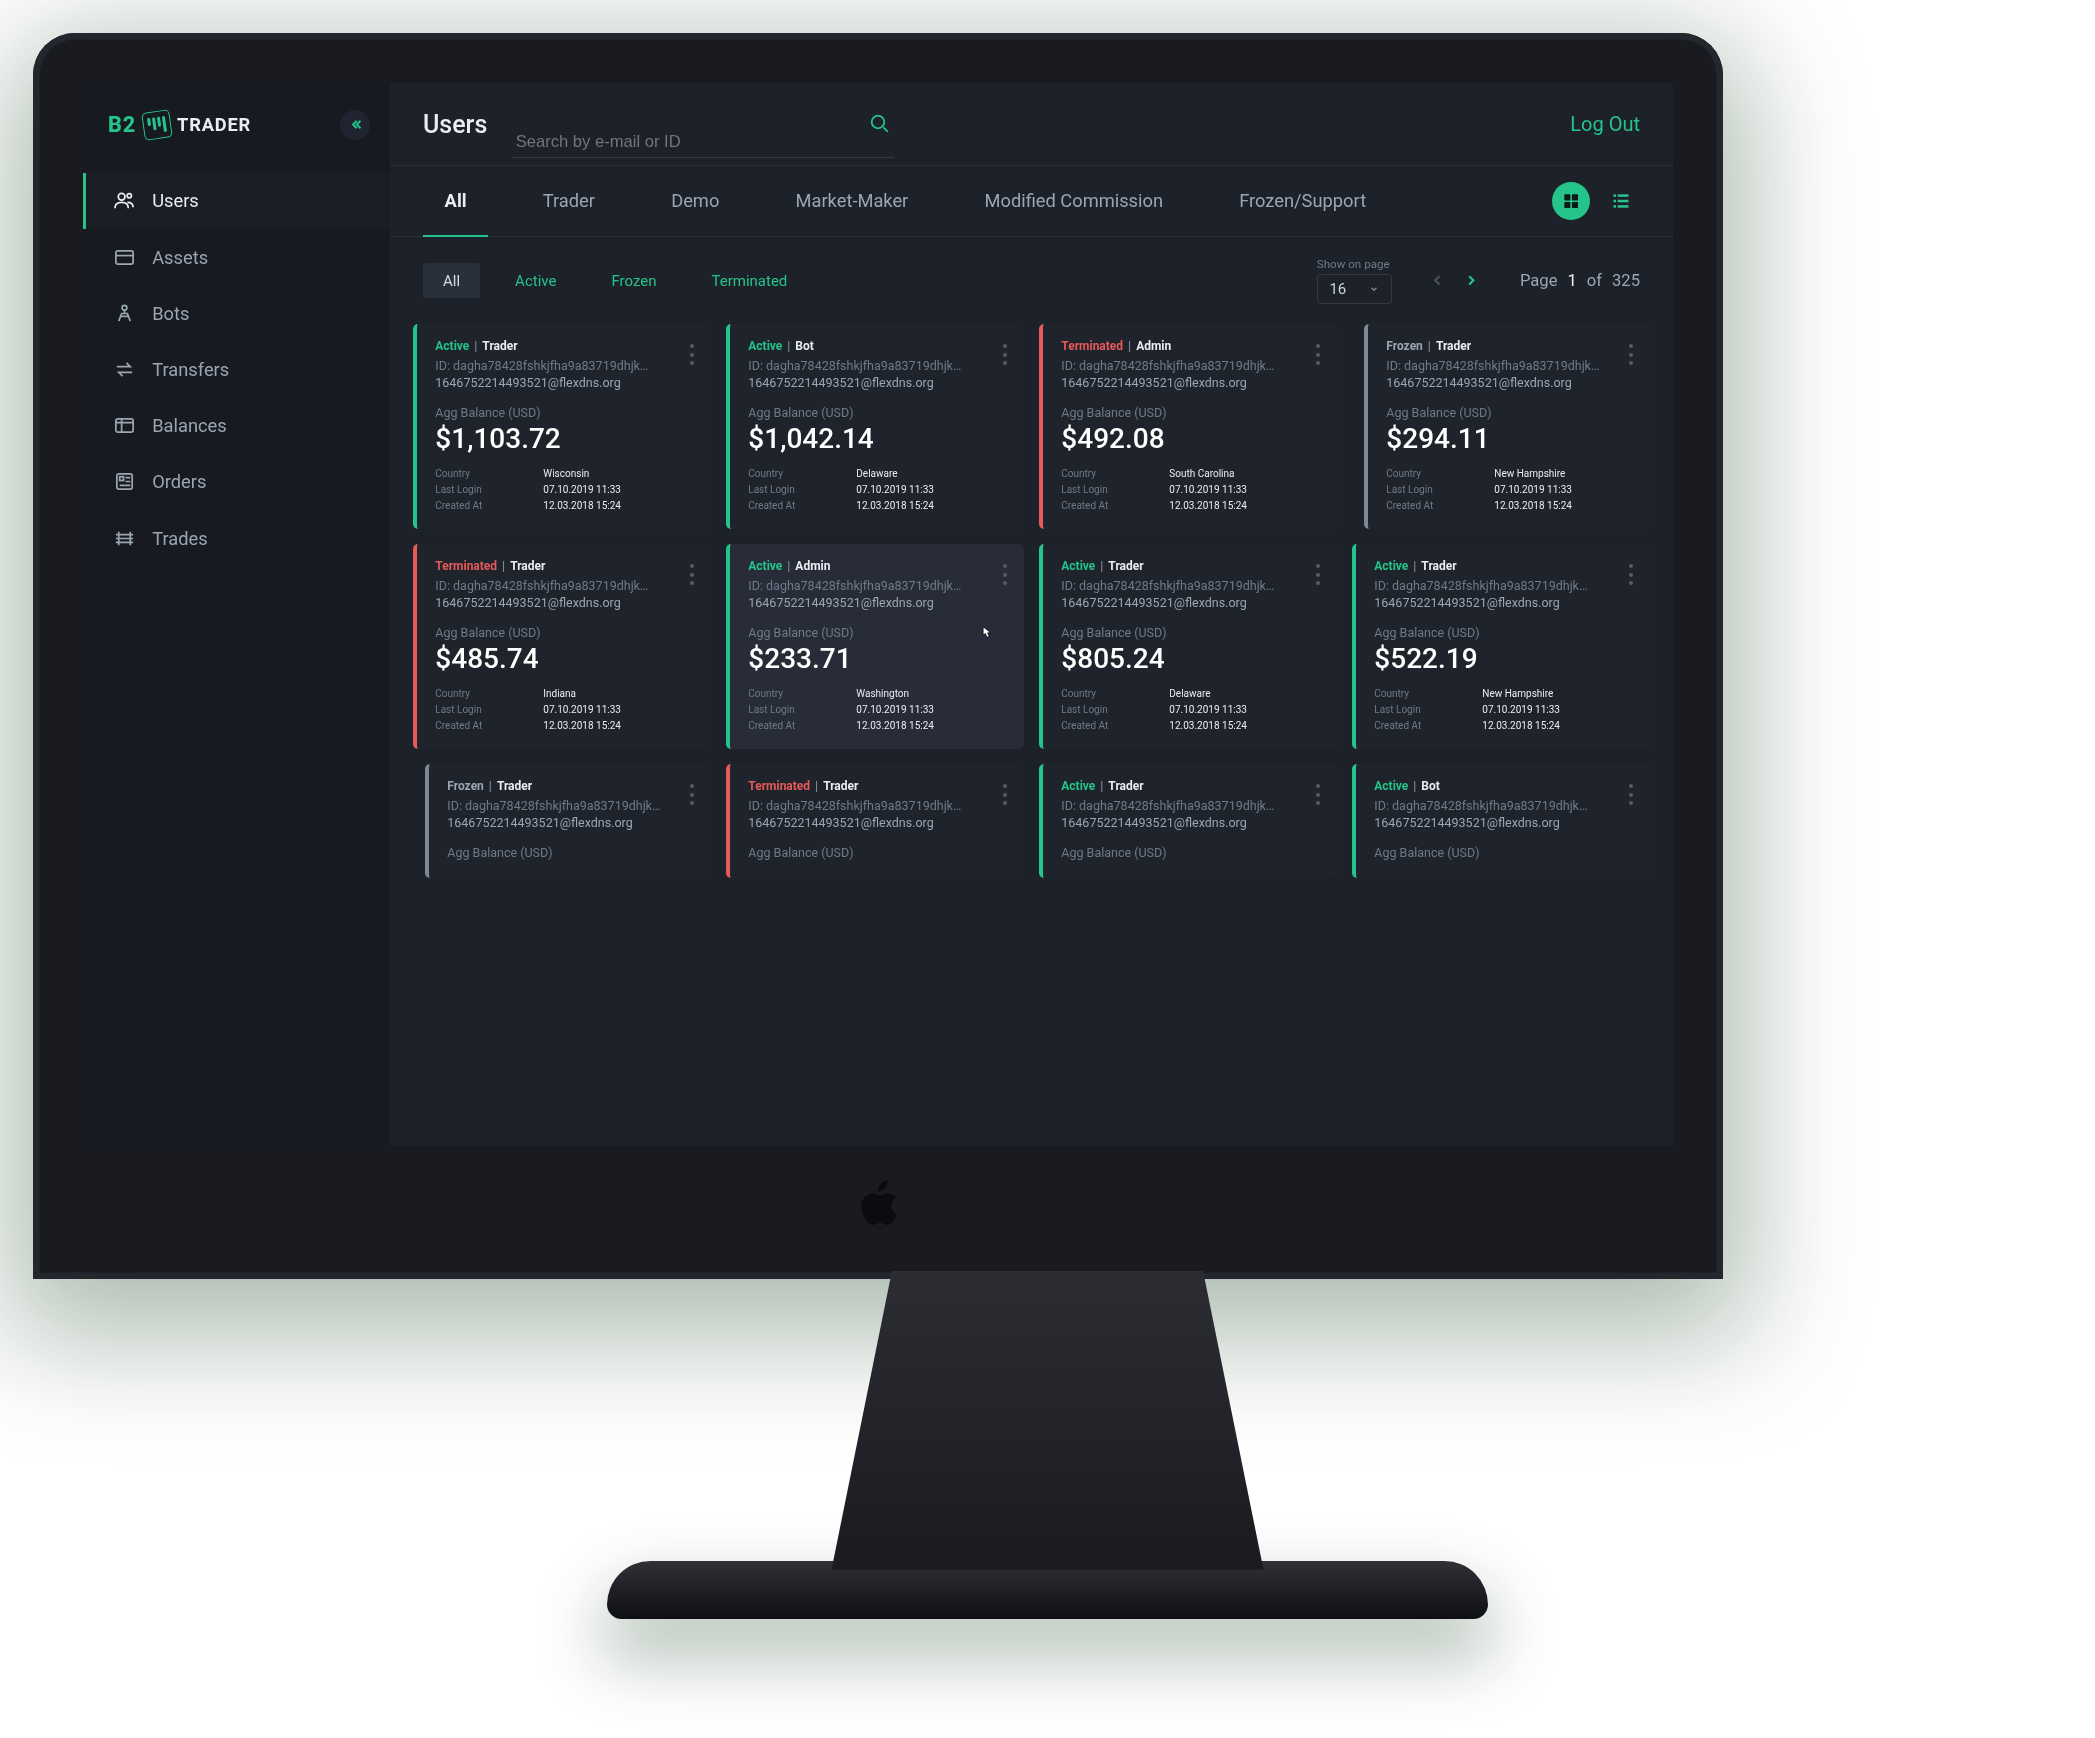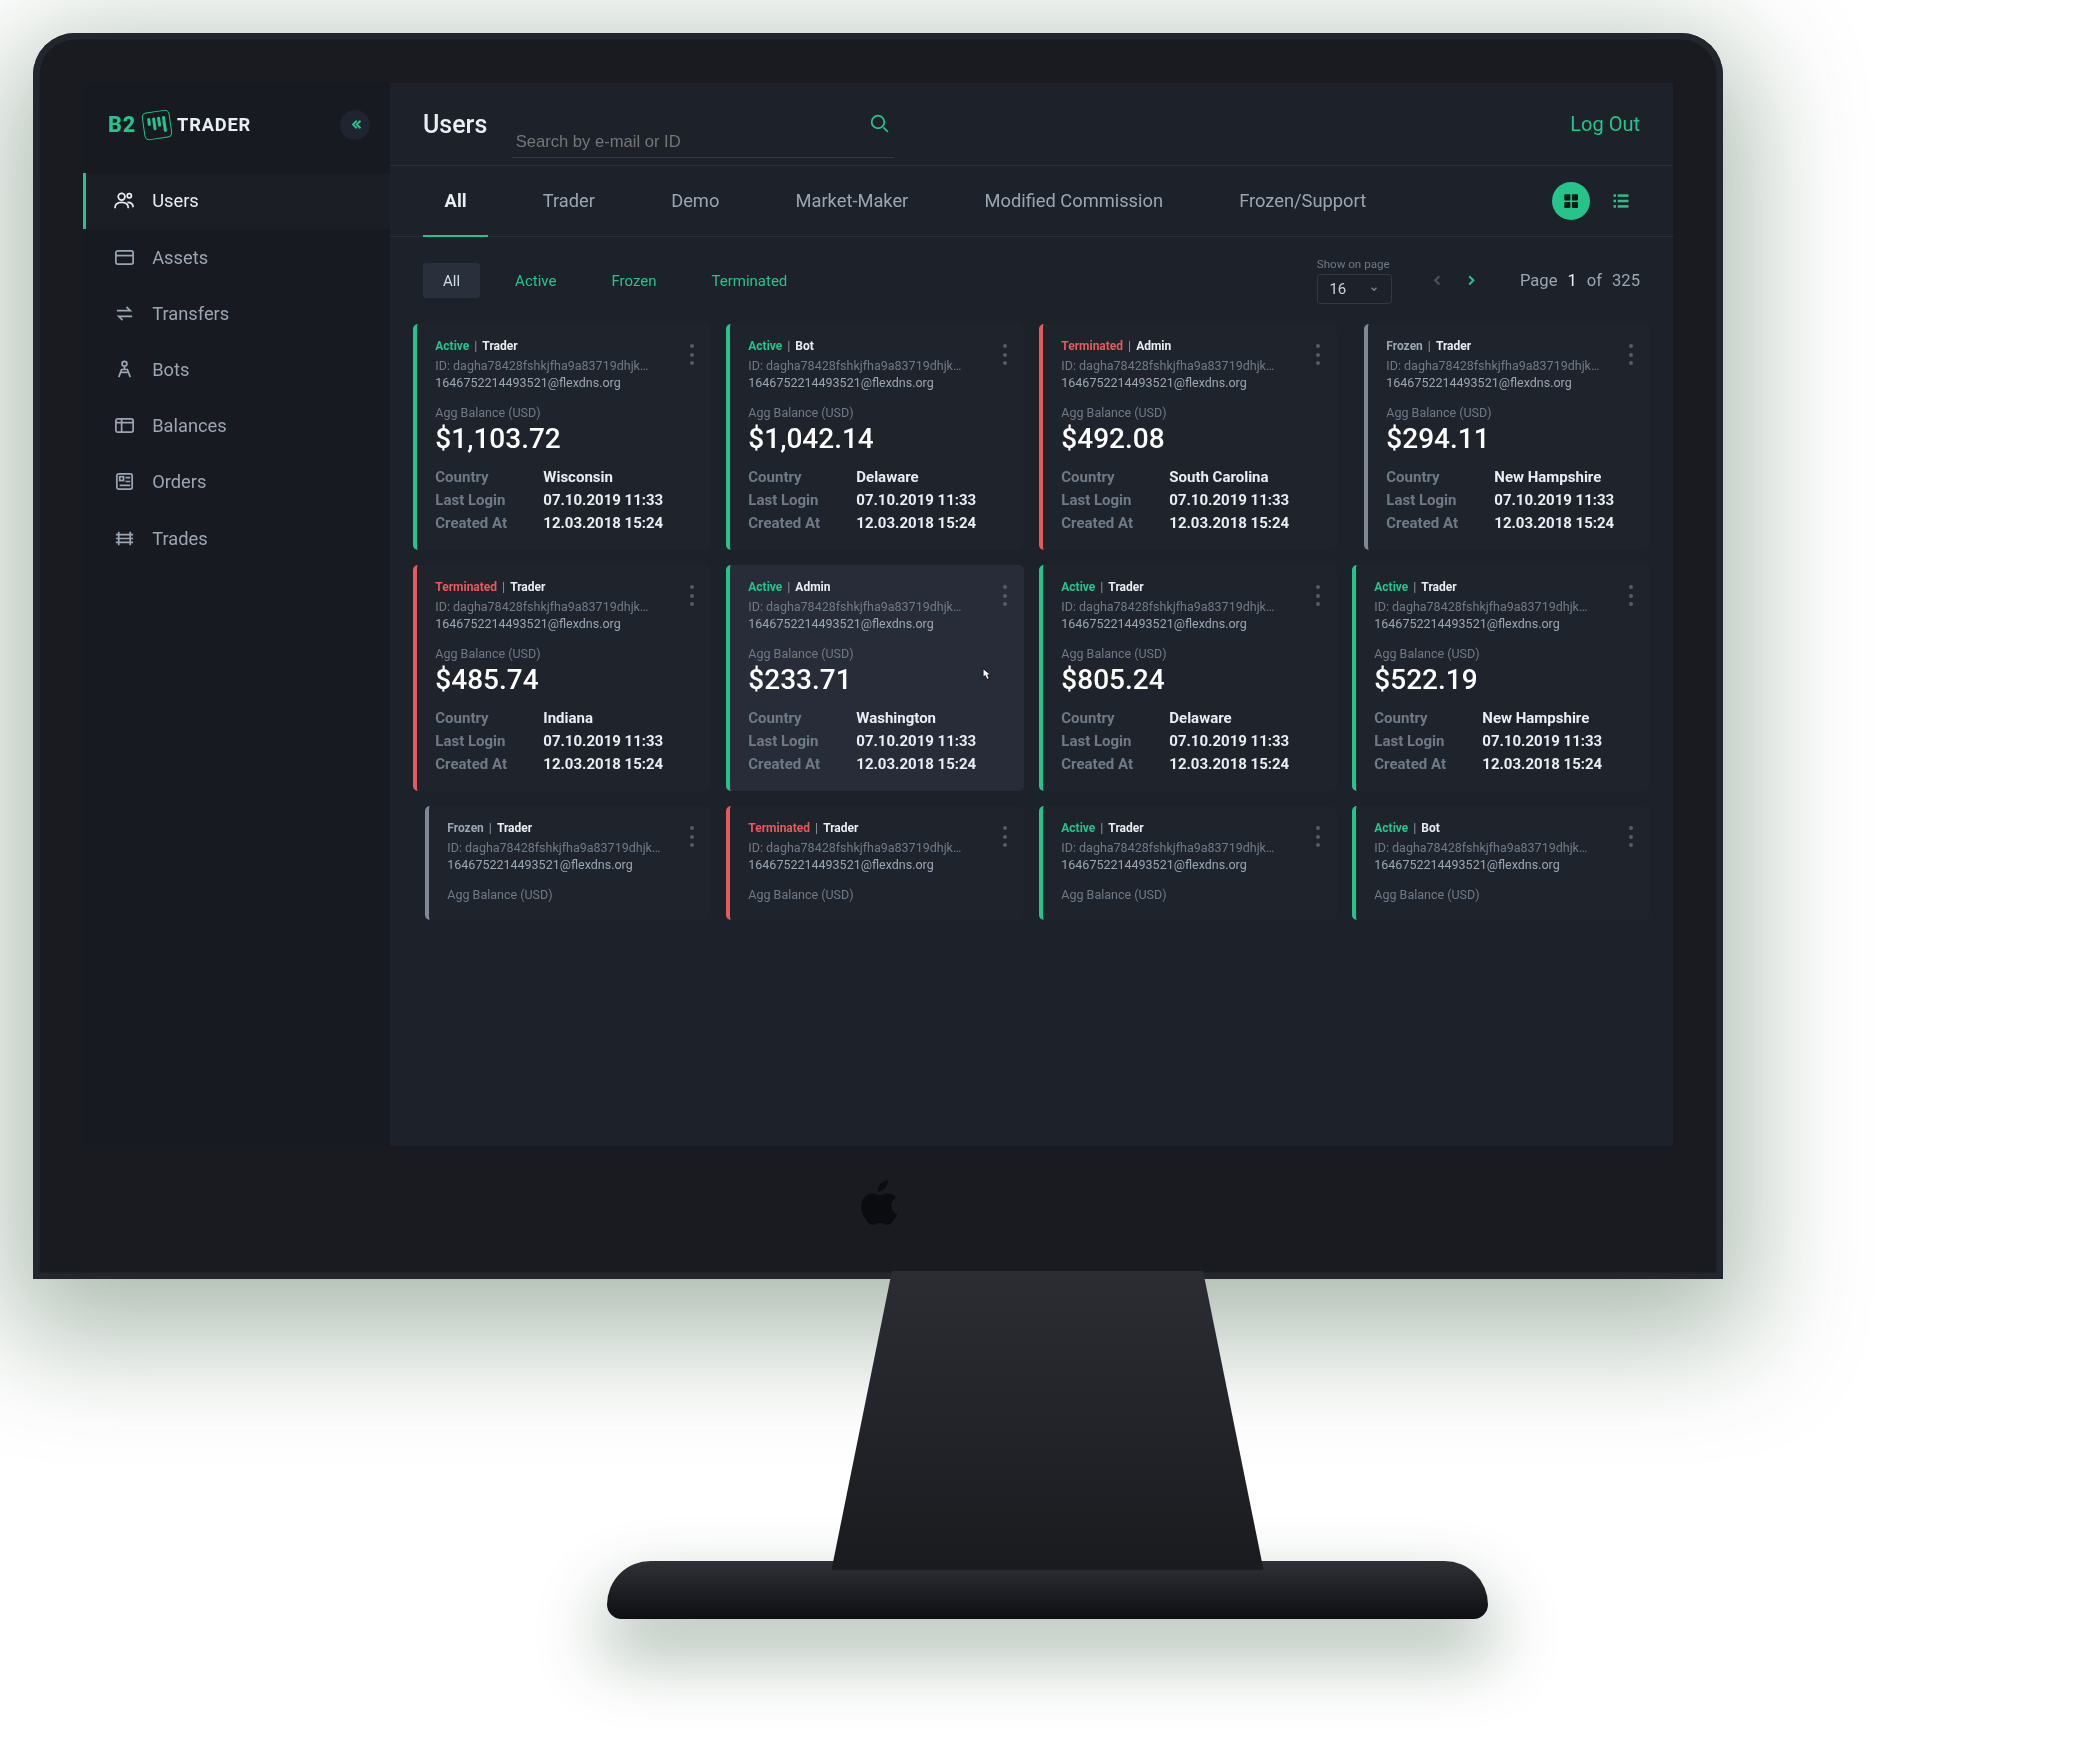--- a/index.html
+++ b/index.html
@@ -120,21 +120,21 @@
   .status-line .st-frozen{color:#9aa6b2;}
   .status-line .role{color:#e8eef2;}
   .status-line .sep{color:#808a96;padding:0 5px;}
   .idline{font-size:12.5px;color:#6f7a87;margin-top:5px;white-space:nowrap;overflow:hidden;text-overflow:ellipsis;max-width:282px;}
   .emline{font-size:12.5px;color:#9aa6b2;margin-top:1.7px;}
   .more{color:#555c68;font-size:20px;line-height:0.4;letter-spacing:0;display:flex;flex-direction:column;gap:4.2px;padding-top:5px;}
   .more i{width:4.2px;height:4.2px;background:#555c68;border-radius:50%;}
   .balance-label{color:#6f7a87;font-size:12.5px;margin-top:15px;}
   .balance{color:#ffffff;font-size:28px;font-weight:500;margin-top:1.7px;}
   .meta{margin-top:13.3px;display:flex;flex-direction:column;gap:5px;}
-  .mrow{display:flex;font-size:15px;font-weight:bold;}
+  .mrow{display:flex;font-size:10px;}
   .mrow .mk{color:#6f7a87;width:108px;flex-shrink:0;}
   .mrow .mv{color:#e8eef2;}
   .cursor{position:absolute;width:21.6px;height:21.6px;}
   .stand {
     width: 432px; height: 299px; background: linear-gradient(180deg,#2b2d33,#1a1b1f);
     margin: -8.3px auto 0; clip-path: polygon(14% 0, 86% 0, 100% 100%, 0 100%);
     position:relative;
   }
   .stand-base{width:881px;height:58px;background:linear-gradient(180deg,#2f3137,#0e0f12);margin:-8.3px auto 0;border-radius:50px 50px 16.6px 16.6px;box-shadow:0 33px 66px 8.3px rgba(20,60,30,0.3);}
   .apple-logo{position:absolute;left:50%;transform:translateX(-50%);bottom:42px;width:50px;height:58px;}
@@ -185,36 +185,36 @@
                 <svg width="23" height="23" viewBox="0 0 24 24" fill="none" stroke="currentColor" stroke-width="1.8">
                   <rect x="3" y="5" width="18" height="14" rx="2"></rect>
                   <path d="M3 10h18"></path>
                 </svg>
               </span>
               <span>Assets</span>
             </div>
             <div class="nav-item">
               <span class="ic">
                 <svg width="23" height="23" viewBox="0 0 24 24" fill="none" stroke="currentColor" stroke-width="1.8">
-                  <path d="M4 9h14l-4-4"></path>
-                  <path d="M20 15H6l4 4"></path>
-                </svg>
-              </span>
-              <span>Transfers</span>
-            </div>
-            <div class="nav-item">
-              <span class="ic">
-                <svg width="23" height="23" viewBox="0 0 24 24" fill="none" stroke="currentColor" stroke-width="1.8">
                   <circle cx="12" cy="6" r="2.5"></circle>
                   <path d="M12 8.5V12"></path>
                   <path d="M6 20l3-8h6l3 8"></path>
                   <path d="M8 15h8"></path>
                 </svg>
               </span>
               <span>Bots</span>
+            </div>
+            <div class="nav-item">
+              <span class="ic">
+                <svg width="23" height="23" viewBox="0 0 24 24" fill="none" stroke="currentColor" stroke-width="1.8">
+                  <path d="M4 9h14l-4-4"></path>
+                  <path d="M20 15H6l4 4"></path>
+                </svg>
+              </span>
+              <span>Transfers</span>
             </div>
             <div class="nav-item">
               <span class="ic">
                 <svg width="23" height="23" viewBox="0 0 24 24" fill="none" stroke="currentColor" stroke-width="1.8">
                   <rect x="3" y="5" width="18" height="14" rx="2"></rect>
                   <path d="M3 9h18M9 5v14"></path>
                 </svg>
               </span>
               <span>Balances</span>
             </div>

